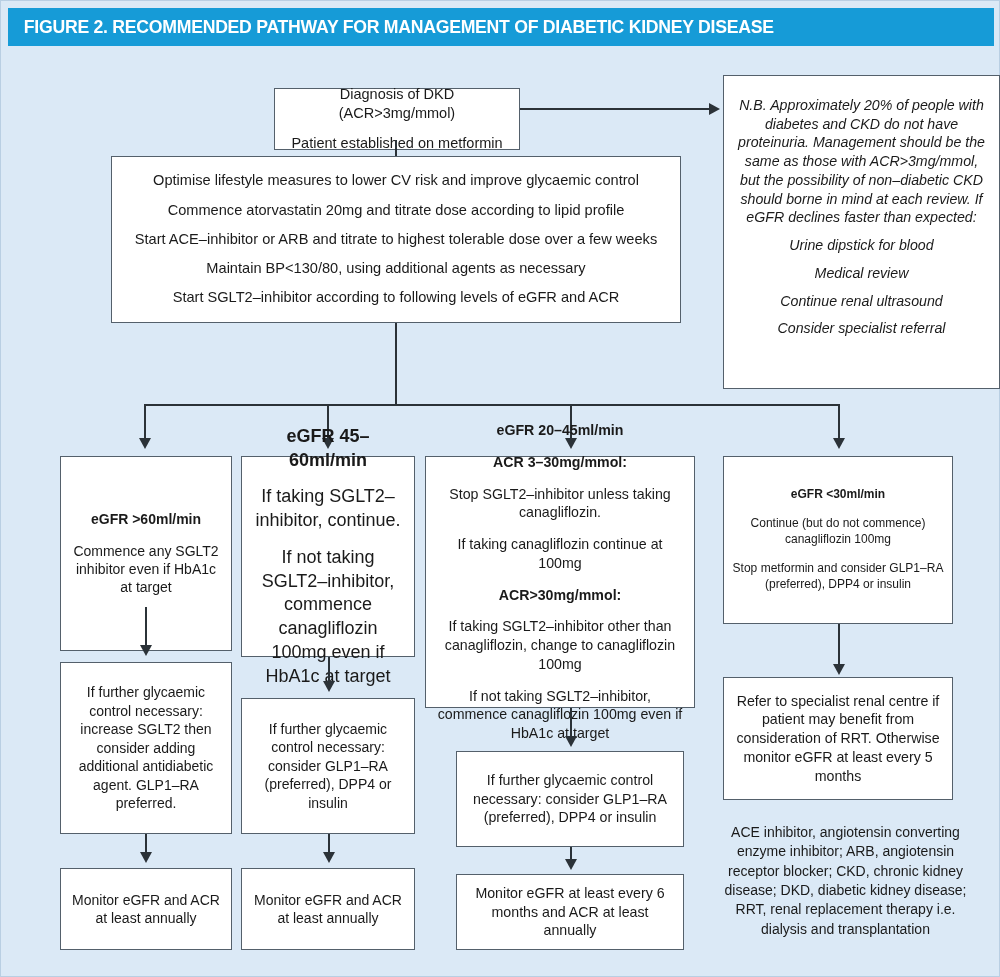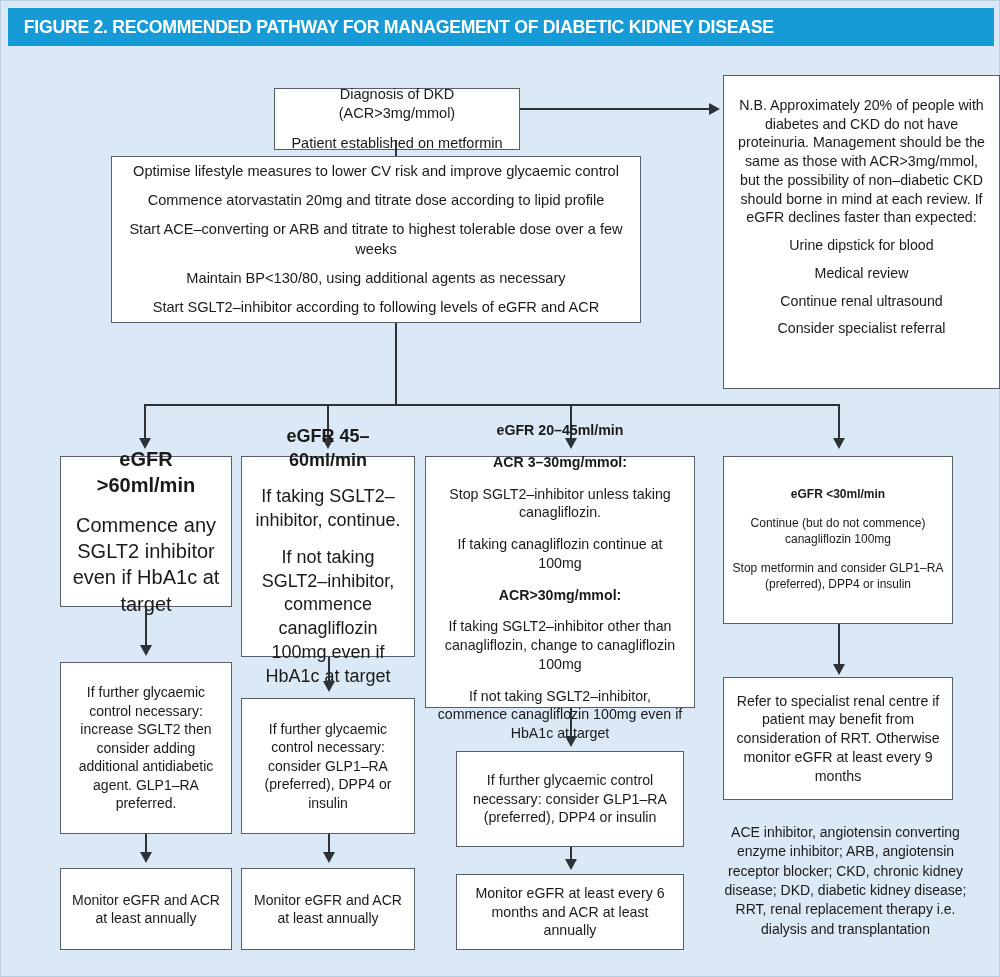--- a/index.html
+++ b/index.html
@@ -54,29 +54,29 @@
     line-height:1.32;
   }
   .node p.sp{ margin-top:9px; }
   .node p.b{ font-weight:bold; }
   
   #box-diagnosis{ left:273px; top:87px; width:246px; height:62px; font-size:14.5px; }
   #box-diagnosis p{ padding:2px 6px; }
   #box-diagnosis p + p{ margin-top:7px; }
 
   #box-nb{ left:722px; top:74px; width:277px; height:314px; font-size:14.2px; padding:6px 4px; justify-content:flex-start; }
-  #box-nb p{ padding:0 10px; }
+  #box-nb p{ padding:0 10px;font-style:italic; }
   #box-nb p:first-child{ margin-top:14px; }
 
-  #box-optimise{ left:110px; top:155px; width:530px; height:167px; font-size:14.6px; }
+  #box-optimise{ left:110px; top:155px; width:570px; height:167px; font-size:14.6px; }
   #box-optimise p{ margin-top:6px; }
   #box-optimise p:first-child{ margin-top:0; }
 
   
-  #box-c1-a{ left:59px; top:455px; width:172px; height:151px; font-size:20px; }
+  #box-c1-a{ left:59px; top:455px; width:172px; height:195px; font-size:14px; }
   #box-c1-b{ left:59px; top:661px; width:172px; height:172px; font-size:14px; }
   #box-c1-c{ left:59px; top:867px; width:172px; height:82px; font-size:14px; }
   
   #box-c2-a{ left:240px; top:455px; width:174px; height:201px; font-size:18px; }
   #box-c2-b{ left:240px; top:697px; width:174px; height:136px; font-size:14px; }
   #box-c2-c{ left:240px; top:867px; width:174px; height:82px; font-size:14px; }
   
   #box-c3-a{ left:424px; top:455px; width:270px; height:252px; font-size:14.2px; }
   #box-c3-b{ left:455px; top:750px; width:228px; height:96px; font-size:14.2px; }
   #box-c3-c{ left:455px; top:873px; width:228px; height:76px; font-size:14.2px;align-items:flex-end; }
@@ -136,21 +136,21 @@
     <p>N.B. Approximately 20% of people with diabetes and CKD do not have proteinuria. Management should be the same as those with ACR&gt;3mg/mmol, but the possibility of non–diabetic CKD should borne in mind at each review.  If eGFR declines faster than expected:</p>
     <p class="sp">Urine dipstick for blood</p>
     <p class="sp">Medical review</p>
     <p class="sp">Continue renal ultrasound</p>
     <p class="sp">Consider specialist referral</p>
   </div>
 
   <div class="node" id="box-optimise">
     <p>Optimise lifestyle measures to lower CV risk and improve glycaemic control</p>
     <p>Commence atorvastatin 20mg and titrate dose according to lipid profile</p>
-    <p>Start ACE–converting or ARB and titrate to highest tolerable dose over a few weeks</p>
+    <p>Start ACE–inhibitor or ARB and titrate to highest tolerable dose over a few weeks</p>
     <p>Maintain BP&lt;130/80, using additional agents as necessary</p>
     <p>Start SGLT2–inhibitor according to following levels of eGFR and ACR</p>
   </div>
 
   <div class="line vline" style="left:394px; top:322px; height:82px;"></div>
   <div class="line hline" style="left:143px; top:403px; width:695px;"></div>
 
   <div class="line vline" style="left:143px; top:403px; height:36px;"></div>
   <div class="arrow-down" style="left:137.5px; top:437px;"></div>
 
@@ -222,20 +222,20 @@
 
   <div class="node" id="box-c4-a">
     <p class="b">eGFR &lt;30ml/min</p>
     <p class="sp">Continue (but do not commence) canagliflozin 100mg</p>
     <p class="sp">Stop metformin and consider GLP1–RA (preferred), DPP4 or insulin</p>
   </div>
   <div class="line vline" style="left:837px; top:623px; height:42px;"></div>
   <div class="arrow-down" style="left:831.5px; top:663px;"></div>
 
   <div class="node" id="box-c4-b">
-    <p>Refer to specialist renal centre if patient may benefit from consideration of RRT. Otherwise monitor eGFR at least every 9 months</p>
+    <p>Refer to specialist renal centre if patient may benefit from consideration of RRT. Otherwise monitor eGFR at least every 5 months</p>
   </div>
 
   <div id="footnote">
     <p>ACE inhibitor, angiotensin converting enzyme inhibitor; ARB, angiotensin receptor blocker; CKD, chronic kidney disease; DKD, diabetic kidney disease; RRT, renal replacement therapy i.e. dialysis and transplantation</p>
   </div>
 
 </div>
 
 </body></html>

